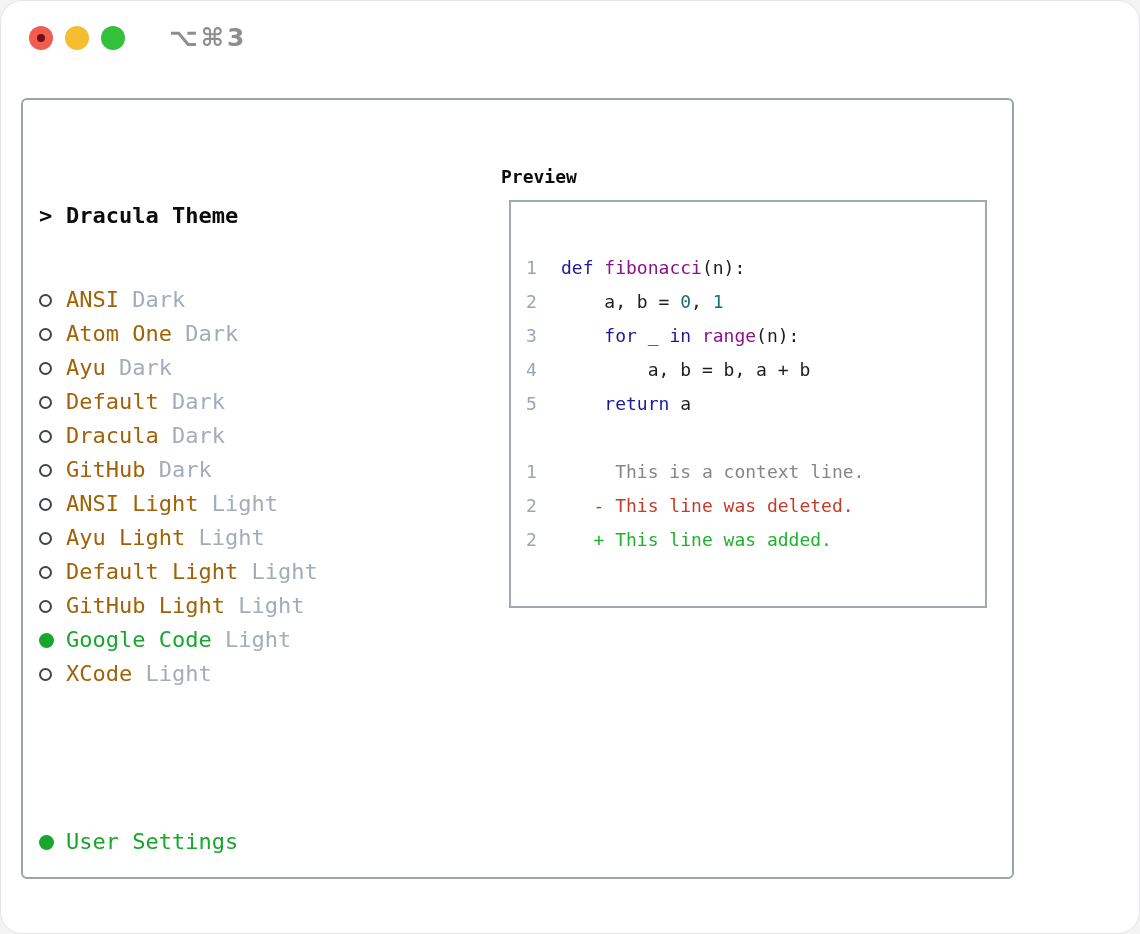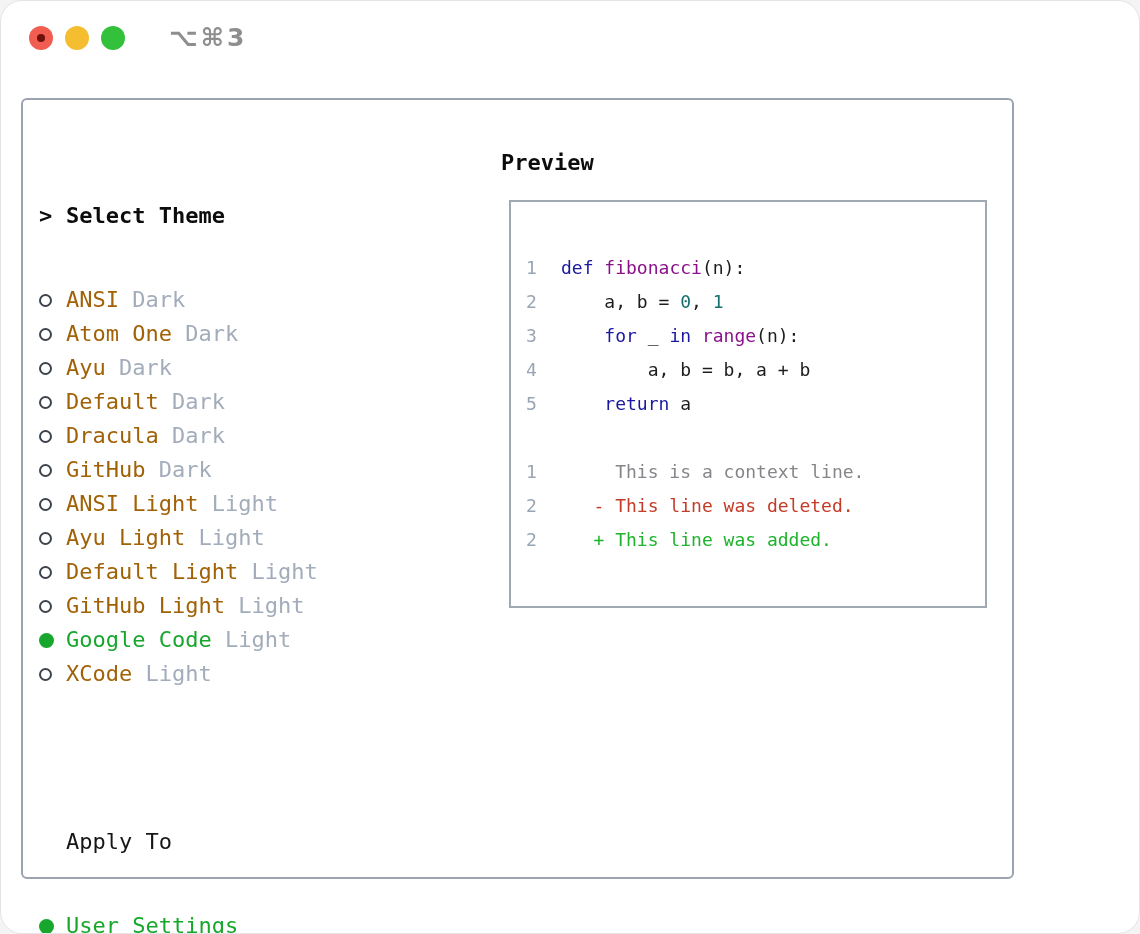--- a/index.html
+++ b/index.html
@@ -37,21 +37,21 @@
   .marker{width:27px;display:flex;align-items:center;flex:none;}
   .cursor{font-weight:bold;color:#0c0c0c;}
   .hdr{font-weight:bold;color:#0c0c0c;}
   .ring{width:13px;height:13px;border-radius:50%;border:2px solid #3d444c;box-sizing:border-box;}
   .dotsel{width:15px;height:15px;border-radius:50%;}
   .tname{color:#a16207;}
   .tvariant{color:#a2acba;text-align:right;}
   .section-label{color:#161616;}
   .spacer34{height:34px;}
   
-  .preview-title{position:absolute;left:478px;top:46px;height:34px;line-height:34px;font-size:22px;font-weight:bold;color:#0c0c0c;}
+  .preview-title{position:absolute;left:478px;top:60px;height:34px;line-height:34px;font-size:18px;font-weight:bold;color:#0c0c0c;}
   .preview-box{
     position:absolute;left:486px;top:100px;
     width:474px;height:404px;
     border:2px solid #a0a8b2;background:#ffffff;
     box-sizing:content-box;overflow:hidden;
   }
   .codearea{padding:49px 0 0 15px;font-size:18px;white-space:pre;}
   .cline{height:34px;line-height:34px;}
   .ln{display:inline-block;width:22px;margin-right:13px;}
 </style>
@@ -65,28 +65,24 @@
       </span>
     <span class="tl yellow"></span>
     <span class="tl green"></span>
     <span class="wtitle">⌥⌘3</span>
   </div>
 
   <div class="panel">
     <div class="left-col">
       <div class="row">
         <span class="marker"><span class="cursor">&gt;</span></span>
-        <span class="hdr">Select Theme</span>
+        <span class="hdr">Dracula Theme</span>
       </div>
       <div id="theme-list"><div class="row"><span class="marker"><span class="ring"></span></span><span class="tname">ANSI</span><span> </span><span class="tvariant">Dark</span></div><div class="row"><span class="marker"><span class="ring"></span></span><span class="tname">Atom One</span><span> </span><span class="tvariant">Dark</span></div><div class="row"><span class="marker"><span class="ring"></span></span><span class="tname">Ayu</span><span> </span><span class="tvariant">Dark</span></div><div class="row"><span class="marker"><span class="ring"></span></span><span class="tname">Default</span><span> </span><span class="tvariant">Dark</span></div><div class="row"><span class="marker"><span class="ring"></span></span><span class="tname">Dracula</span><span> </span><span class="tvariant">Dark</span></div><div class="row"><span class="marker"><span class="ring"></span></span><span class="tname">GitHub</span><span> </span><span class="tvariant">Dark</span></div><div class="row"><span class="marker"><span class="ring"></span></span><span class="tname">ANSI Light</span><span> </span><span class="tvariant">Light</span></div><div class="row"><span class="marker"><span class="ring"></span></span><span class="tname">Ayu Light</span><span> </span><span class="tvariant">Light</span></div><div class="row"><span class="marker"><span class="ring"></span></span><span class="tname">Default Light</span><span> </span><span class="tvariant">Light</span></div><div class="row"><span class="marker"><span class="ring"></span></span><span class="tname">GitHub Light</span><span> </span><span class="tvariant">Light</span></div><div class="row"><span class="marker"><span class="dotsel" style="background: rgb(22, 167, 44);"></span></span><span class="tname" style="color: rgb(22, 167, 44);">Google Code</span><span> </span><span class="tvariant">Light</span></div><div class="row"><span class="marker"><span class="ring"></span></span><span class="tname">XCode</span><span> </span><span class="tvariant">Light</span></div></div>
       <div class="spacer34"></div>
-      <div class="row">
-        <span class="marker"></span>
-        <span class="section-label">Apply To</span>
-      </div>
       <div id="apply-list"><div class="row"><span class="marker"><span class="dotsel" style="background: rgb(22, 167, 44);"></span></span><span class="tname" style="color: rgb(22, 167, 44);">User Settings</span></div></div>
       
       
     </div>
 
     <div class="preview-title">Preview</div>
     <div class="preview-box">
       <div class="codearea" id="code"><div class="cline"><span class="ln" style="color: rgb(154, 165, 179);">1</span><span style="color: rgb(26, 24, 158);">def</span><span style="color: rgb(29, 29, 31);"> </span><span style="color: rgb(139, 17, 139);">fibonacci</span><span style="color: rgb(29, 29, 31);">(n):</span></div><div class="cline"><span class="ln" style="color: rgb(154, 165, 179);">2</span><span style="color: rgb(29, 29, 31);">    a, b = </span><span style="color: rgb(21, 110, 110);">0</span><span style="color: rgb(29, 29, 31);">, </span><span style="color: rgb(21, 110, 110);">1</span></div><div class="cline"><span class="ln" style="color: rgb(154, 165, 179);">3</span><span style="color: rgb(29, 29, 31);">    </span><span style="color: rgb(26, 24, 158);">for</span><span style="color: rgb(29, 29, 31);"> _ </span><span style="color: rgb(26, 24, 158);">in</span><span style="color: rgb(29, 29, 31);"> </span><span style="color: rgb(139, 17, 139);">range</span><span style="color: rgb(29, 29, 31);">(n):</span></div><div class="cline"><span class="ln" style="color: rgb(154, 165, 179);">4</span><span style="color: rgb(29, 29, 31);">        a, b = b, a + b</span></div><div class="cline"><span class="ln" style="color: rgb(154, 165, 179);">5</span><span style="color: rgb(29, 29, 31);">    </span><span style="color: rgb(26, 24, 158);">return</span><span style="color: rgb(29, 29, 31);"> a</span></div><div class="cline"></div><div class="cline"><span class="ln" style="color: rgb(154, 165, 179);">1</span><span style="color: rgb(133, 134, 138);">     This is a context line.</span></div><div class="cline"><span class="ln" style="color: rgb(154, 165, 179);">2</span><span style="color: rgb(196, 59, 40);">   - This line was deleted.</span></div><div class="cline"><span class="ln" style="color: rgb(154, 165, 179);">2</span><span style="color: rgb(29, 179, 42);">   + This line was added.</span></div></div>
     </div>
   </div>

